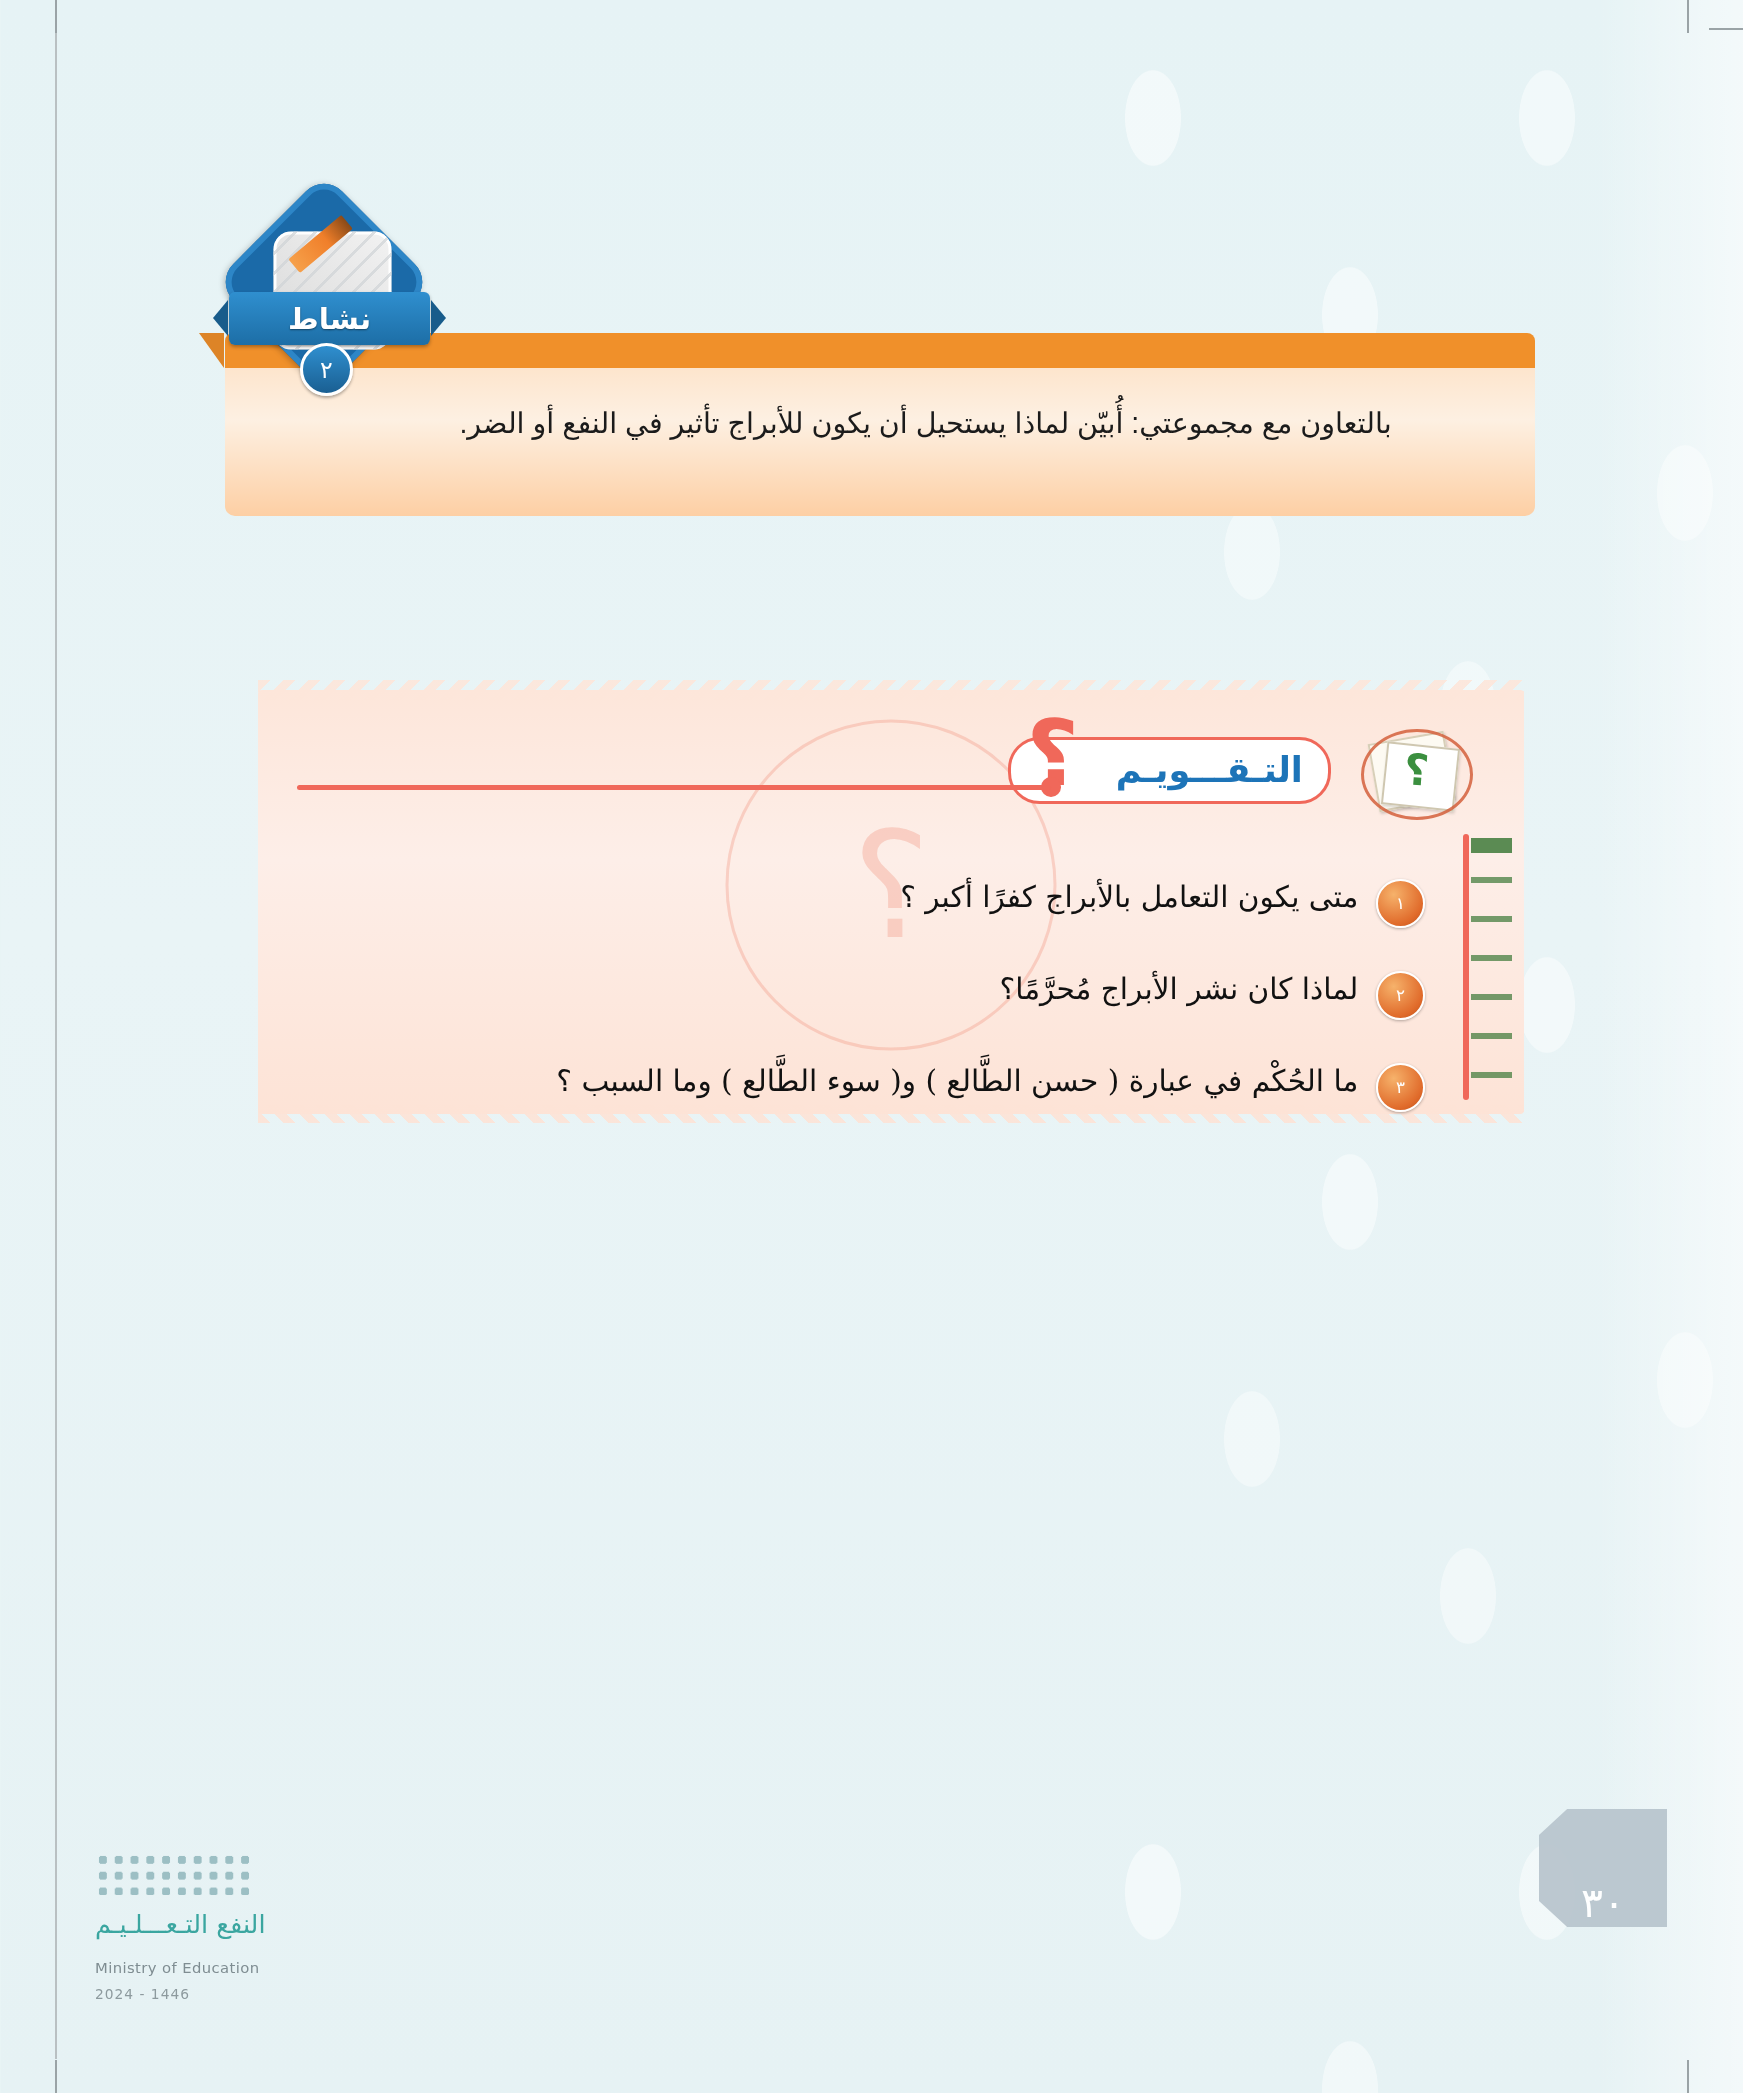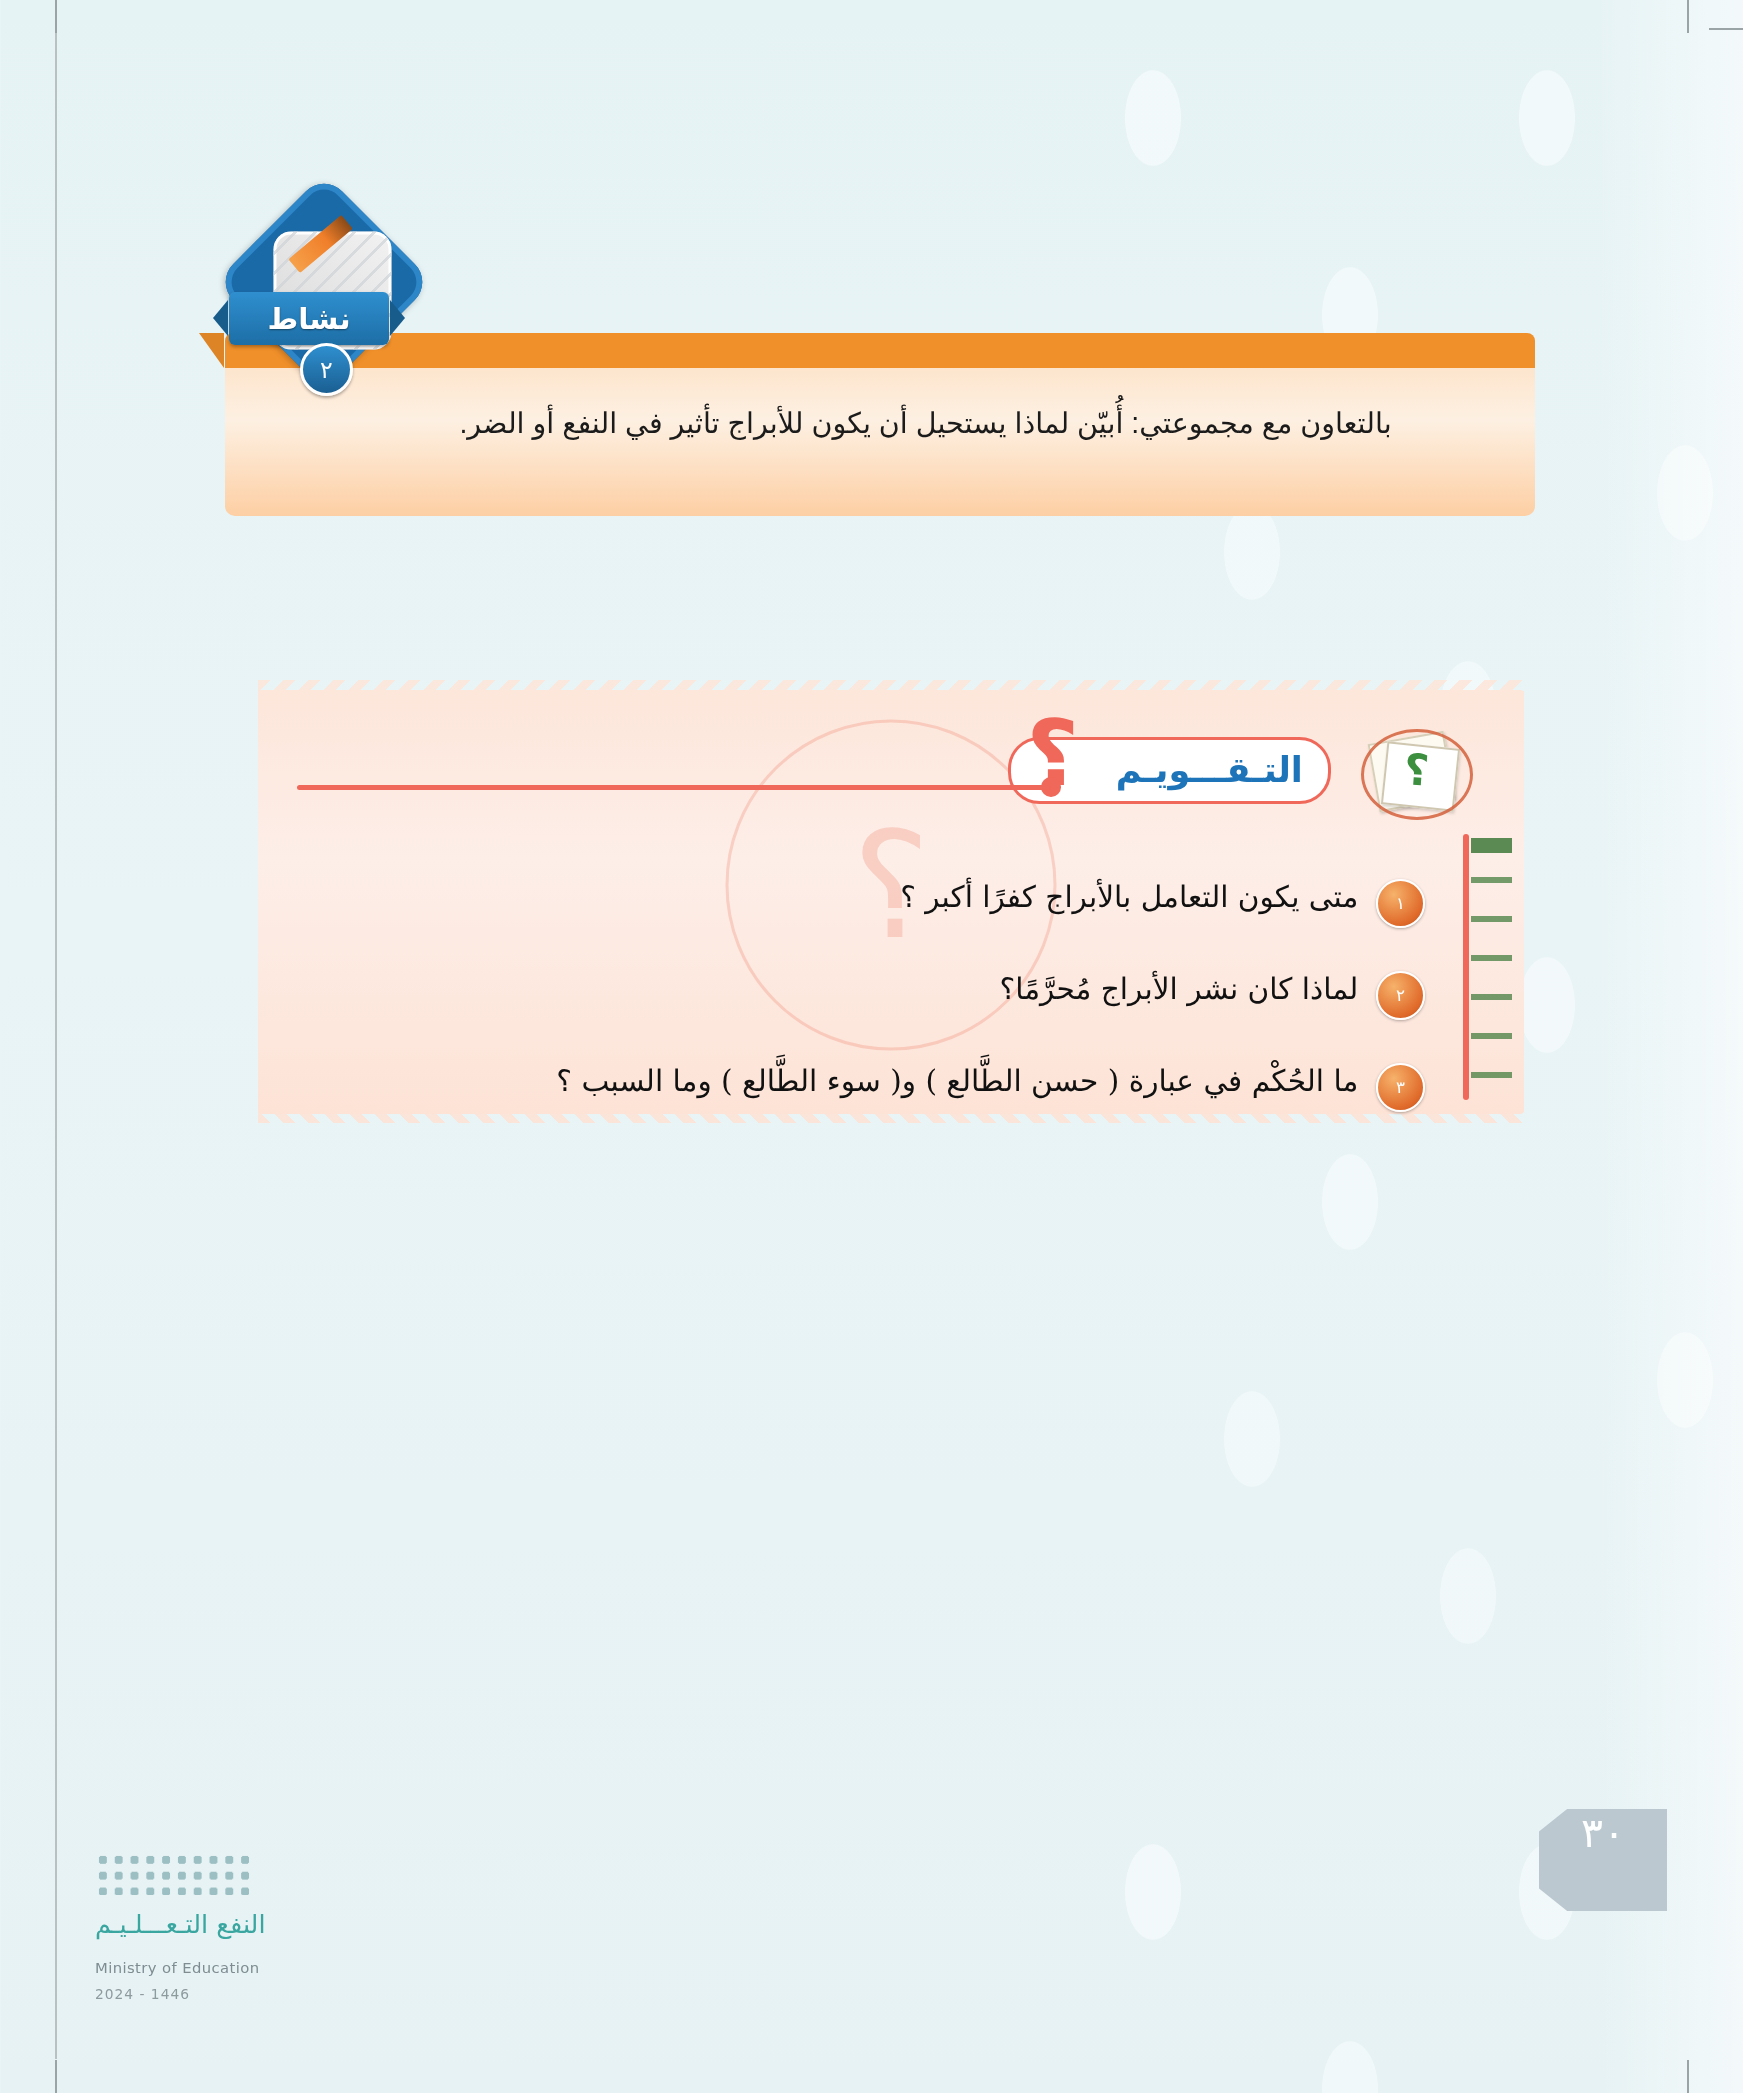--- a/index.html
+++ b/index.html
@@ -163,21 +163,21 @@
     height: 17.7px;
     background: linear-gradient(90deg, #f6a04a 0%, #f07f2a 60%, #8a4a18 100%);
     transform: rotate(-40deg);
     border-radius: 2px;
     z-index: 3;
   }
   .badge-ribbon {
     position: absolute;
     top: 87px;
     left: -5.9px;
-    width: 160px;
+    width: 201px;
     height: 53px;
     background: linear-gradient(180deg, #2f8fcf 0%, #1d6ea6 100%);
     border-radius: 5.9px;
     box-shadow: 0 2px 3.9px rgba(0,0,0,0.3);
     display: flex;
     align-items: center;
     justify-content: center;
     z-index: 4;
   }
   .badge-ribbon:before,
@@ -431,25 +431,25 @@
     direction: rtl;
     font-family: "DejaVu Serif", "Liberation Serif", serif;
   }
 
   
   .page-tab {
     position: absolute;
     right: 77px;
     top: 1809px;
     width: 128px;
-    height: 102px;
+    height: 118px;
     background: #b9c6ce;
     clip-path: polygon(22% 0%, 100% 0%, 100% 100%, 22% 100%, 0% 78%, 0% 22%);
     display: flex;
-    align-items: flex-start;
+    align-items: flex-end;
     justify-content: center;
     opacity: 0.95;
   }
   .page-num {
     color: #ffffff;
     font-size: 41px;
     letter-spacing: 2px;
   }
 
   

